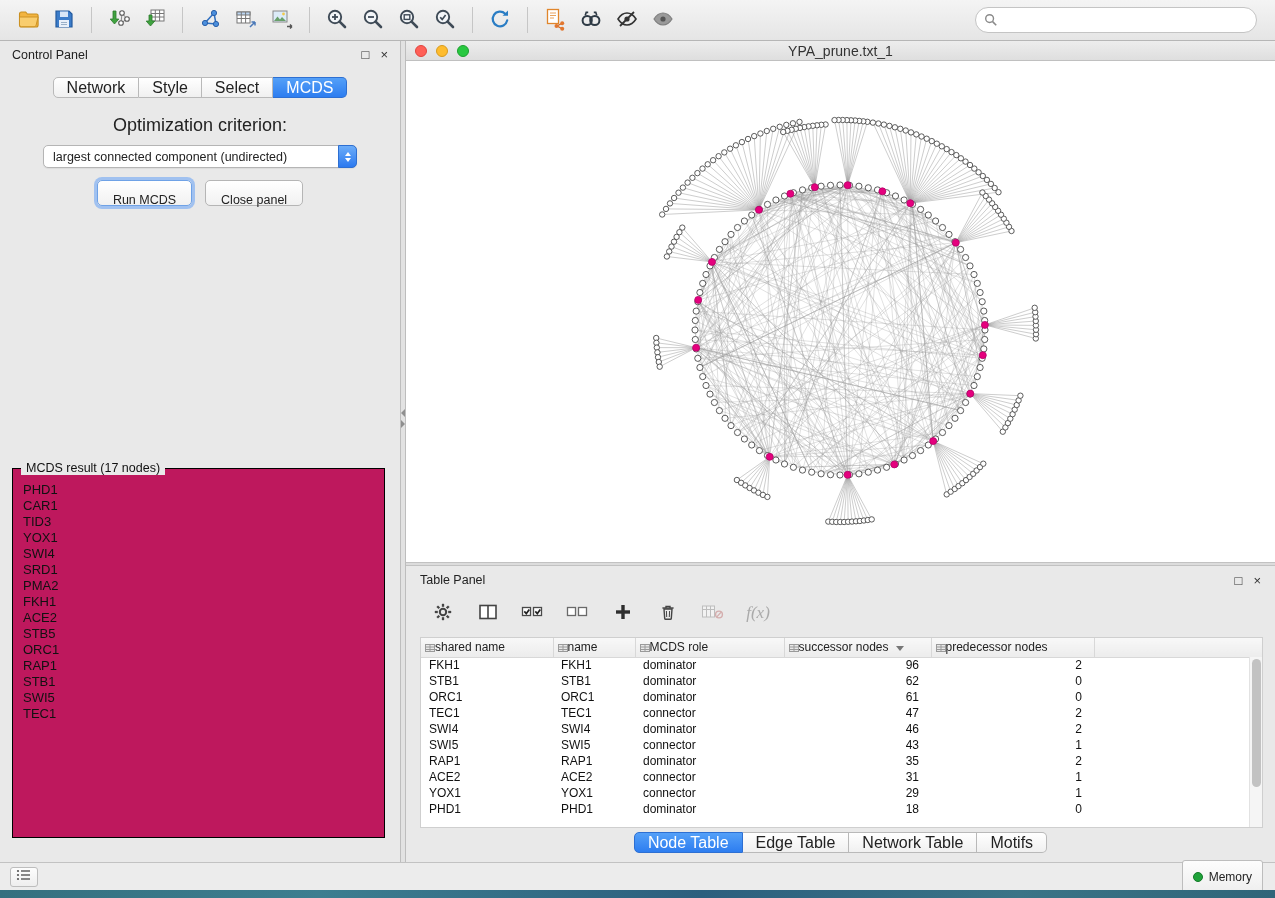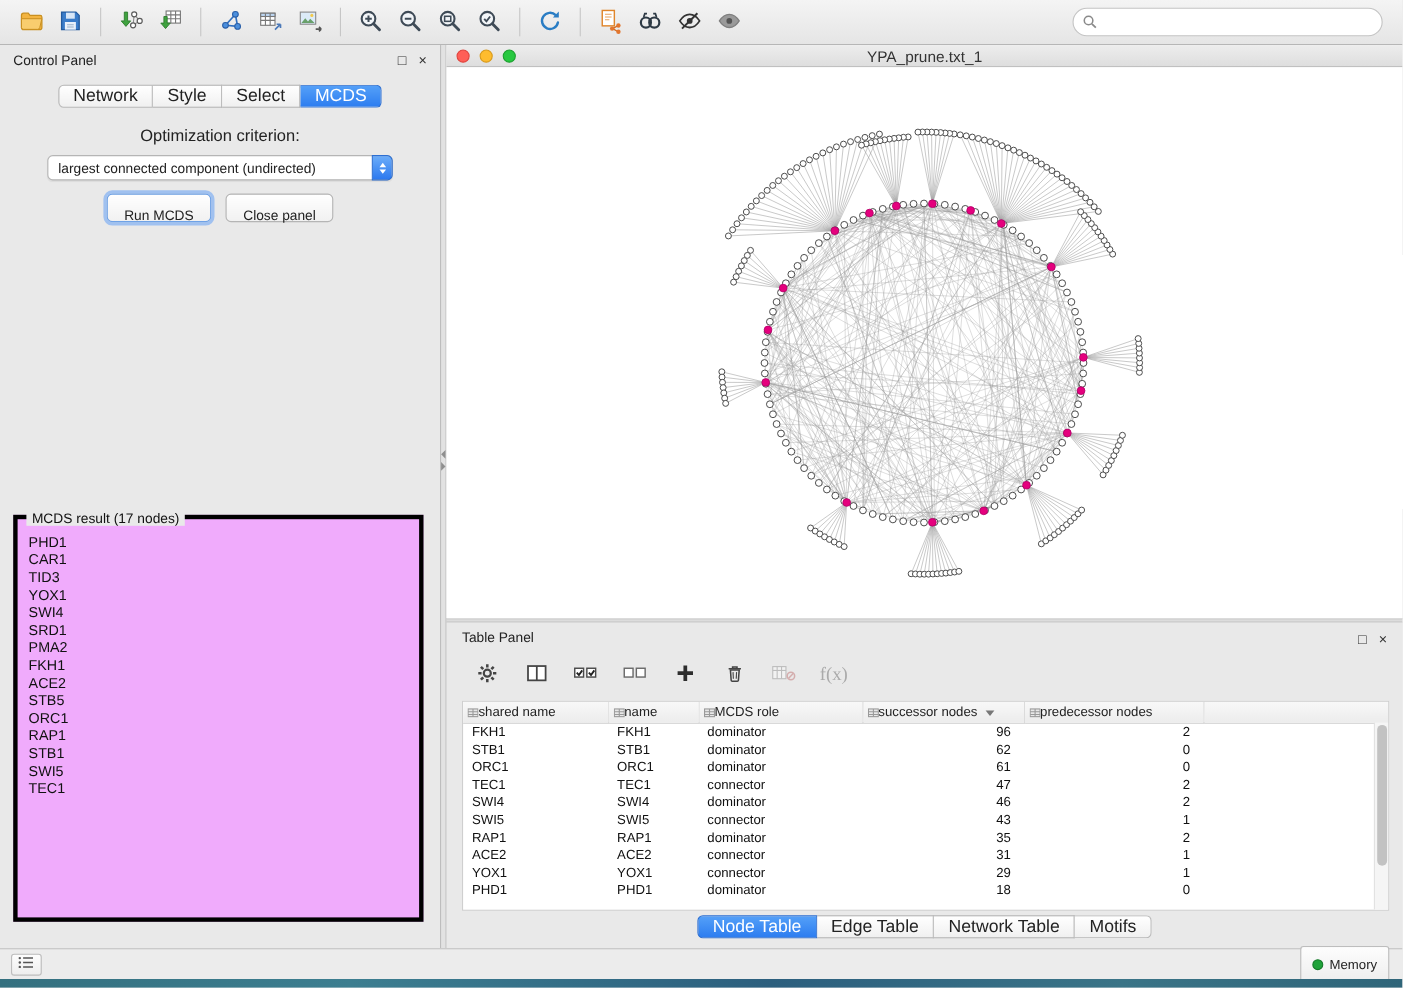--- a/index.html
+++ b/index.html
@@ -18,31 +18,31 @@
   
   .control-panel{position:absolute;left:0;top:41px;width:400px;height:821px;background:#e9e9e9}
   .panel-header{height:27px;display:flex;align-items:center;padding:0 12px;font-size:12.5px;color:#222}
   .panel-header-btns{margin-left:auto;display:flex;gap:11px;color:#333}
   .panel-header-btns span{cursor:default;font-size:13px;line-height:13px}
   .tabs{display:flex;justify-content:center;margin-top:9px}
   .tab{height:21px;line-height:20px;padding:0 13px;background:linear-gradient(#ffffff,#f0f0f0);border:1px solid #b9b9b9;border-left:none;font-size:16px;color:#222;white-space:nowrap}
   .tab:first-child{border-left:1px solid #b9b9b9;border-radius:5px 0 0 5px}
   .tab:last-child{border-radius:0 5px 5px 0}
   .tab.active{background:linear-gradient(#54a0f8,#2d7df0);border-color:#2d6fd2;color:#fff}
-  .opt-label{margin-top:17px;text-align:center;font-size:15px}
+  .opt-label{margin-top:17px;text-align:center;font-size:18px}
   .combo{width:314px;height:23px;margin:9px auto 0;background:#fff;border:1px solid #b5b5b5;border-radius:5px;display:flex;align-items:center;box-shadow:0 1px 1px rgba(0,0,0,0.06)}
   .combo-text{padding-left:9px;font-size:12.5px;flex:1;white-space:nowrap;overflow:hidden}
   .combo-cap{width:19px;height:23px;margin:-1px -1px -1px 0;border-radius:0 5px 5px 0;background:linear-gradient(#6cadf9,#2c79ef);border:1px solid #2d6fd2;display:flex;flex-direction:column;align-items:center;justify-content:center;gap:2px}
   .combo-cap i{display:block;width:0;height:0;border-left:3.5px solid transparent;border-right:3.5px solid transparent}
   .combo-cap .up{border-bottom:4px solid #fff}
   .combo-cap .down{border-top:4px solid #fff}
   .btn-row{margin-top:12px;display:flex;justify-content:center;gap:13px}
   .mac-btn{height:22px;padding:12px 15px;font-size:12.5px;background:linear-gradient(#ffffff,#f1f1f1);border:1px solid #b5b5b5;border-radius:5px;font-family:inherit;color:#222}
   .mac-btn.focus{box-shadow:0 0 0 3px rgba(100,160,245,0.55);border-color:#6fa2e6}
-  .result-box{position:absolute;left:12px;right:15px;top:427px;bottom:24px;background:#f0abfc;border:4px solid #000000}
+  .result-box{position:absolute;left:12px;right:15px;top:427px;bottom:24px;background:#be185d;border:1px solid #000000}
   .result-legend{position:absolute;top:-8px;left:8px;background:#e9e9e9;padding:0 5px;font-size:12.5px;color:#111}
   .result-list{padding:13px 0 0 10px;font-size:13px;line-height:16px;color:#111;overflow:hidden;height:100%}
 
   
   .v-splitter{position:absolute;left:400px;top:41px;width:6px;height:821px;background:#e2e2e2;border-left:1px solid #bdbdbd;border-right:1px solid #bdbdbd}
   .spl-handle{position:absolute;left:0;top:368px;width:100%;display:flex;flex-direction:column;align-items:center;gap:3px}
   .spl-handle i{display:block;width:0;height:0}
   .spl-left{border-top:4px solid transparent;border-bottom:4px solid transparent;border-right:4px solid #8f8f8f}
   .spl-right{border-top:4px solid transparent;border-bottom:4px solid transparent;border-left:4px solid #8f8f8f}
   .h-splitter{position:absolute;left:406px;top:562px;width:869px;height:4px;background:#dcdcdc;border-top:1px solid #c2c2c2;border-bottom:1px solid #c2c2c2}
@@ -55,21 +55,21 @@
   .tl.yellow{background:#febc2e;border:1px solid #d89b1d}
   .tl.green{background:#28c840;border:1px solid #1da02f}
   .net-title{position:absolute;left:0;right:0;text-align:center;font-size:14px;color:#333;pointer-events:none}
   .net-canvas{display:block;background:#fff}
 
   
   .table-panel{position:absolute;left:406px;top:566px;width:869px;height:296px;background:#e9e9e9}
   .tp-header{height:28px;display:flex;align-items:center;padding:0 14px;font-size:12.5px}
   .tp-toolbar{height:38px;display:flex;align-items:center;padding-left:24px;gap:19px}
   .tp-tool{display:flex;align-items:center;justify-content:center;height:28px;min-width:26px;border-radius:4px}
-  .fx{font-family:"Liberation Serif",serif;font-size:17px;color:#aaa}
+  .fx{font-family:"Liberation Serif",serif;font-style:italic;font-size:17px;color:#aaa}
   .tp-table-wrap{position:relative;margin:5px 12px 0 14px;height:191px;background:#fff;border:1px solid #cfcfcf;overflow:hidden}
   table.node-table{border-collapse:collapse;width:100%;table-layout:fixed}
   .node-table th{height:19px;background:linear-gradient(#f8f8f8,#ececec);border:1px solid #d8d8d8;border-top:none;font-weight:normal;font-size:12px;color:#222;position:relative;padding:0 14px;white-space:nowrap;overflow:hidden;text-align:left}
   .node-table th:first-child{border-left:none}
   .node-table th:last-child{border-right:none}
   .col-icon{position:absolute;left:4px;top:5px}
   .sort-caret{display:inline-block;width:0;height:0;border-left:4px solid transparent;border-right:4px solid transparent;border-top:5px solid #777;margin-left:7px;vertical-align:middle}
   .node-table td{height:16px;font-size:12px;padding:0 8px;white-space:nowrap;overflow:hidden;color:#111}
   .node-table td.num{text-align:right;padding-right:12px}
   .tp-scrollbar{position:absolute;right:0;top:19px;bottom:0;width:13px;background:#f5f5f5;border-left:1px solid #e2e2e2}

